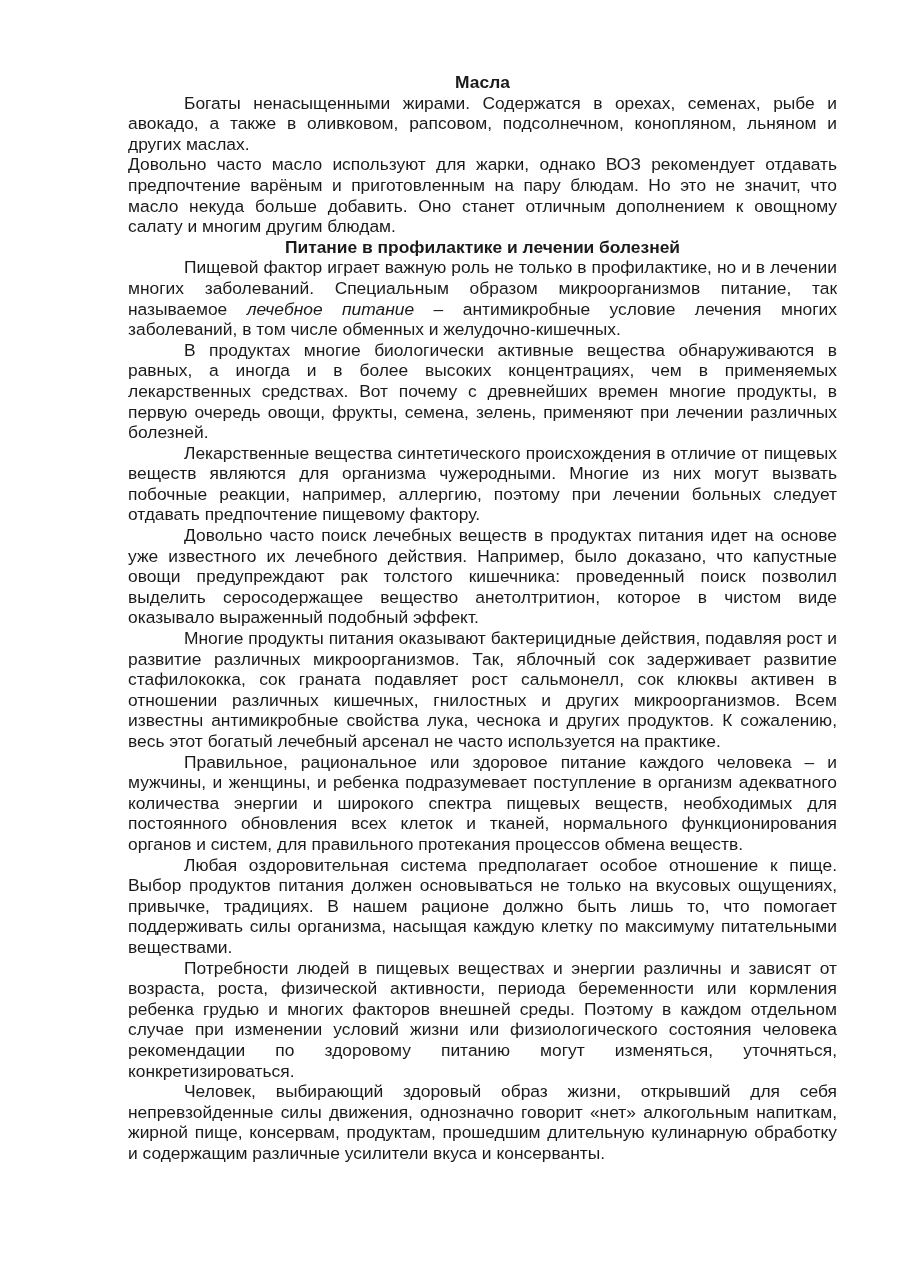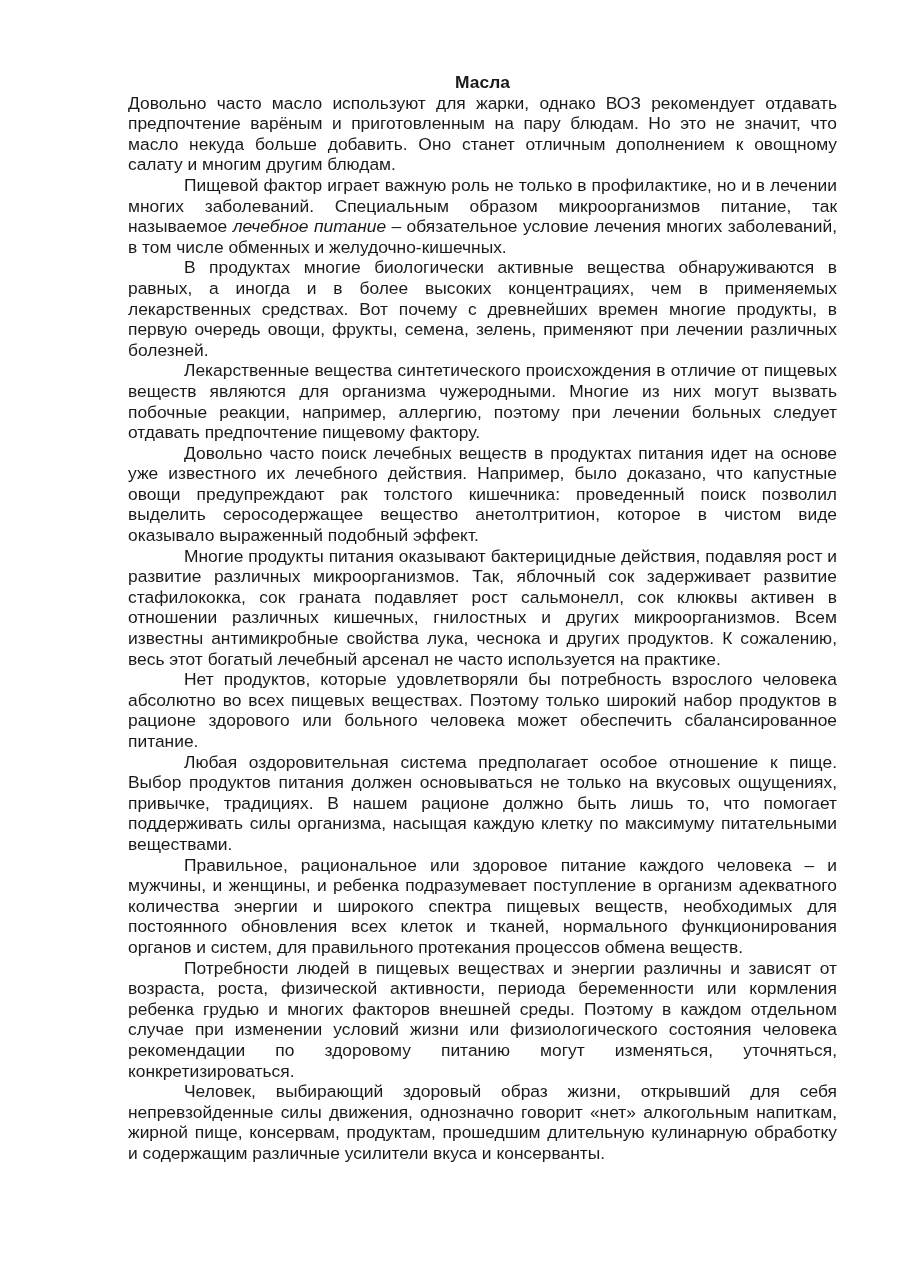--- a/index.html
+++ b/index.html
@@ -25,25 +25,26 @@
   p { margin: 0; }
   p.indent { text-indent: 56px; }
   p.noindent { text-indent: 0; }
   em { font-style: italic; }
 </style>
 </head>
 <body>
 
 <div class="page">
   <h2>Масла</h2>
+  <p class="indent">Богаты ненасыщенными жирами. Содержатся в орехах, семенах, рыбе и авокадо, а также в оливковом, рапсовом, подсолнечном, конопляном, льняном и других маслах.</p>
   <p class="noindent">Довольно часто масло используют для жарки, однако ВОЗ рекомендует отдавать предпочтение варёным и приготовленным на пару блюдам. Но это не значит, что масло некуда больше добавить. Оно станет отличным дополнением к овощному салату и многим другим блюдам.</p>
 
-  <p class="indent"><span>Пищевой фактор играет важную роль не только в профилактике, но и в лечении многих заболеваний. Специальным образом микроорганизмов питание, так называемое </span><em>лечебное питание</em><span> – обязательное условие лечения многих заболеваний, в том числе обменных и желудочно-кишечных.</span></p>
+  <h2>Питание в профилактике и лечении болезней</h2>
+  <p class="indent"><span>Пищевой фактор играет важную роль не только в профилактике, но и в лечении многих заболеваний. Специальным образом микроорганизмов питание, так называемое </span><em>лечебное питание</em><span> – антимикробные условие лечения многих заболеваний, в том числе обменных и желудочно-кишечных.</span></p>
   <p class="indent">В продуктах многие биологически активные вещества обнаруживаются в равных, а иногда и в более высоких концентрациях, чем в применяемых лекарственных средствах. Вот почему с древнейших времен многие продукты, в первую очередь овощи, фрукты, семена, зелень, применяют при лечении различных болезней.</p>
   <p class="indent">Лекарственные вещества синтетического происхождения в отличие от пищевых веществ являются для организма чужеродными. Многие из них могут вызвать побочные реакции, например, аллергию, поэтому при лечении больных следует отдавать предпочтение пищевому фактору.</p>
   <p class="indent">Довольно часто поиск лечебных веществ в продуктах питания идет на основе уже известного их лечебного действия. Например, было доказано, что капустные овощи предупреждают рак толстого кишечника: проведенный поиск позволил выделить серосодержащее вещество анетолтритион, которое в чистом виде оказывало выраженный подобный эффект.</p>
   <p class="indent">Многие продукты питания оказывают бактерицидные действия, подавляя рост и развитие различных микроорганизмов. Так, яблочный сок задерживает развитие стафилококка, сок граната подавляет рост сальмонелл, сок клюквы активен в отношении различных кишечных, гнилостных и других микроорганизмов. Всем известны антимикробные свойства лука, чеснока и других продуктов. К сожалению, весь этот богатый лечебный арсенал не часто используется на практике.</p>
-  <p class="indent">Нет продуктов, которые удовлетворяли бы потребность взрослого человека абсолютно во всех пищевых веществах. Поэтому только широкий набор продуктов в рационе здорового или больного человека может обеспечить сбалансированное питание.</p>
+  <p class="indent">Правильное, рациональное или здоровое питание каждого человека – и мужчины, и женщины, и ребенка подразумевает поступление в организм адекватного количества энергии и широкого спектра пищевых веществ, необходимых для постоянного обновления всех клеток и тканей, нормального функционирования органов и систем, для правильного протекания процессов обмена веществ.</p>
   <p class="indent">Любая оздоровительная система предполагает особое отношение к пище. Выбор продуктов питания должен основываться не только на вкусовых ощущениях, привычке, традициях. В нашем рационе должно быть лишь то, что помогает поддерживать силы организма, насыщая каждую клетку по максимуму питательными веществами.</p>
-  <p class="indent">Правильное, рациональное или здоровое питание каждого человека – и мужчины, и женщины, и ребенка подразумевает поступление в организм адекватного количества энергии и широкого спектра пищевых веществ, необходимых для постоянного обновления всех клеток и тканей, нормального функционирования органов и систем, для правильного протекания процессов обмена веществ.</p>
   <p class="indent">Потребности людей в пищевых веществах и энергии различны и зависят от возраста, роста, физической активности, периода беременности или кормления ребенка грудью и многих факторов внешней среды. Поэтому в каждом отдельном случае при изменении условий жизни или физиологического состояния человека рекомендации по здоровому питанию могут изменяться, уточняться, конкретизироваться.</p>
   <p class="indent">Человек, выбирающий здоровый образ жизни, открывший для себя непревзойденные силы движения, однозначно говорит «нет» алкогольным напиткам, жирной пище, консервам, продуктам, прошедшим длительную кулинарную обработку и содержащим различные усилители вкуса и консерванты.</p>
 </div>
 
 </body></html>

